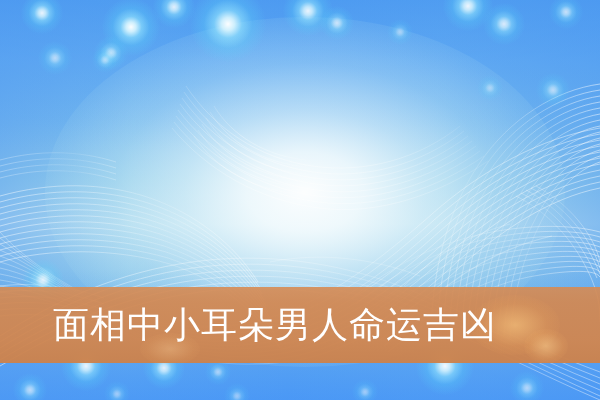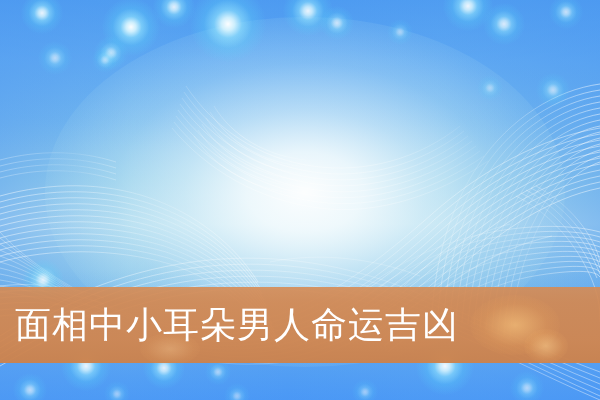--- a/index.html
+++ b/index.html
@@ -109,20 +109,21 @@
     top: 287px;
     height: 76px;
     background: linear-gradient(180deg,
         rgba(214,139,84,0.90) 0%,
         rgba(211,136,81,0.93) 20%,
         rgba(209,134,79,0.95) 70%,
         rgba(204,130,76,0.96) 100%);
     display: flex;
     align-items: center;
     overflow: hidden;
+    padding-left: 38px;
   }
   .band-flare {
     position: absolute;
     border-radius: 50%;
     pointer-events: none;
   }
   .band-flare.f1 {
     left: 470px; top: 8px; width: 90px; height: 60px;
     background: radial-gradient(ellipse at center,
         rgba(255,205,130,0.55) 0%, rgba(240,170,95,0.18) 50%, rgba(240,170,95,0) 78%);

